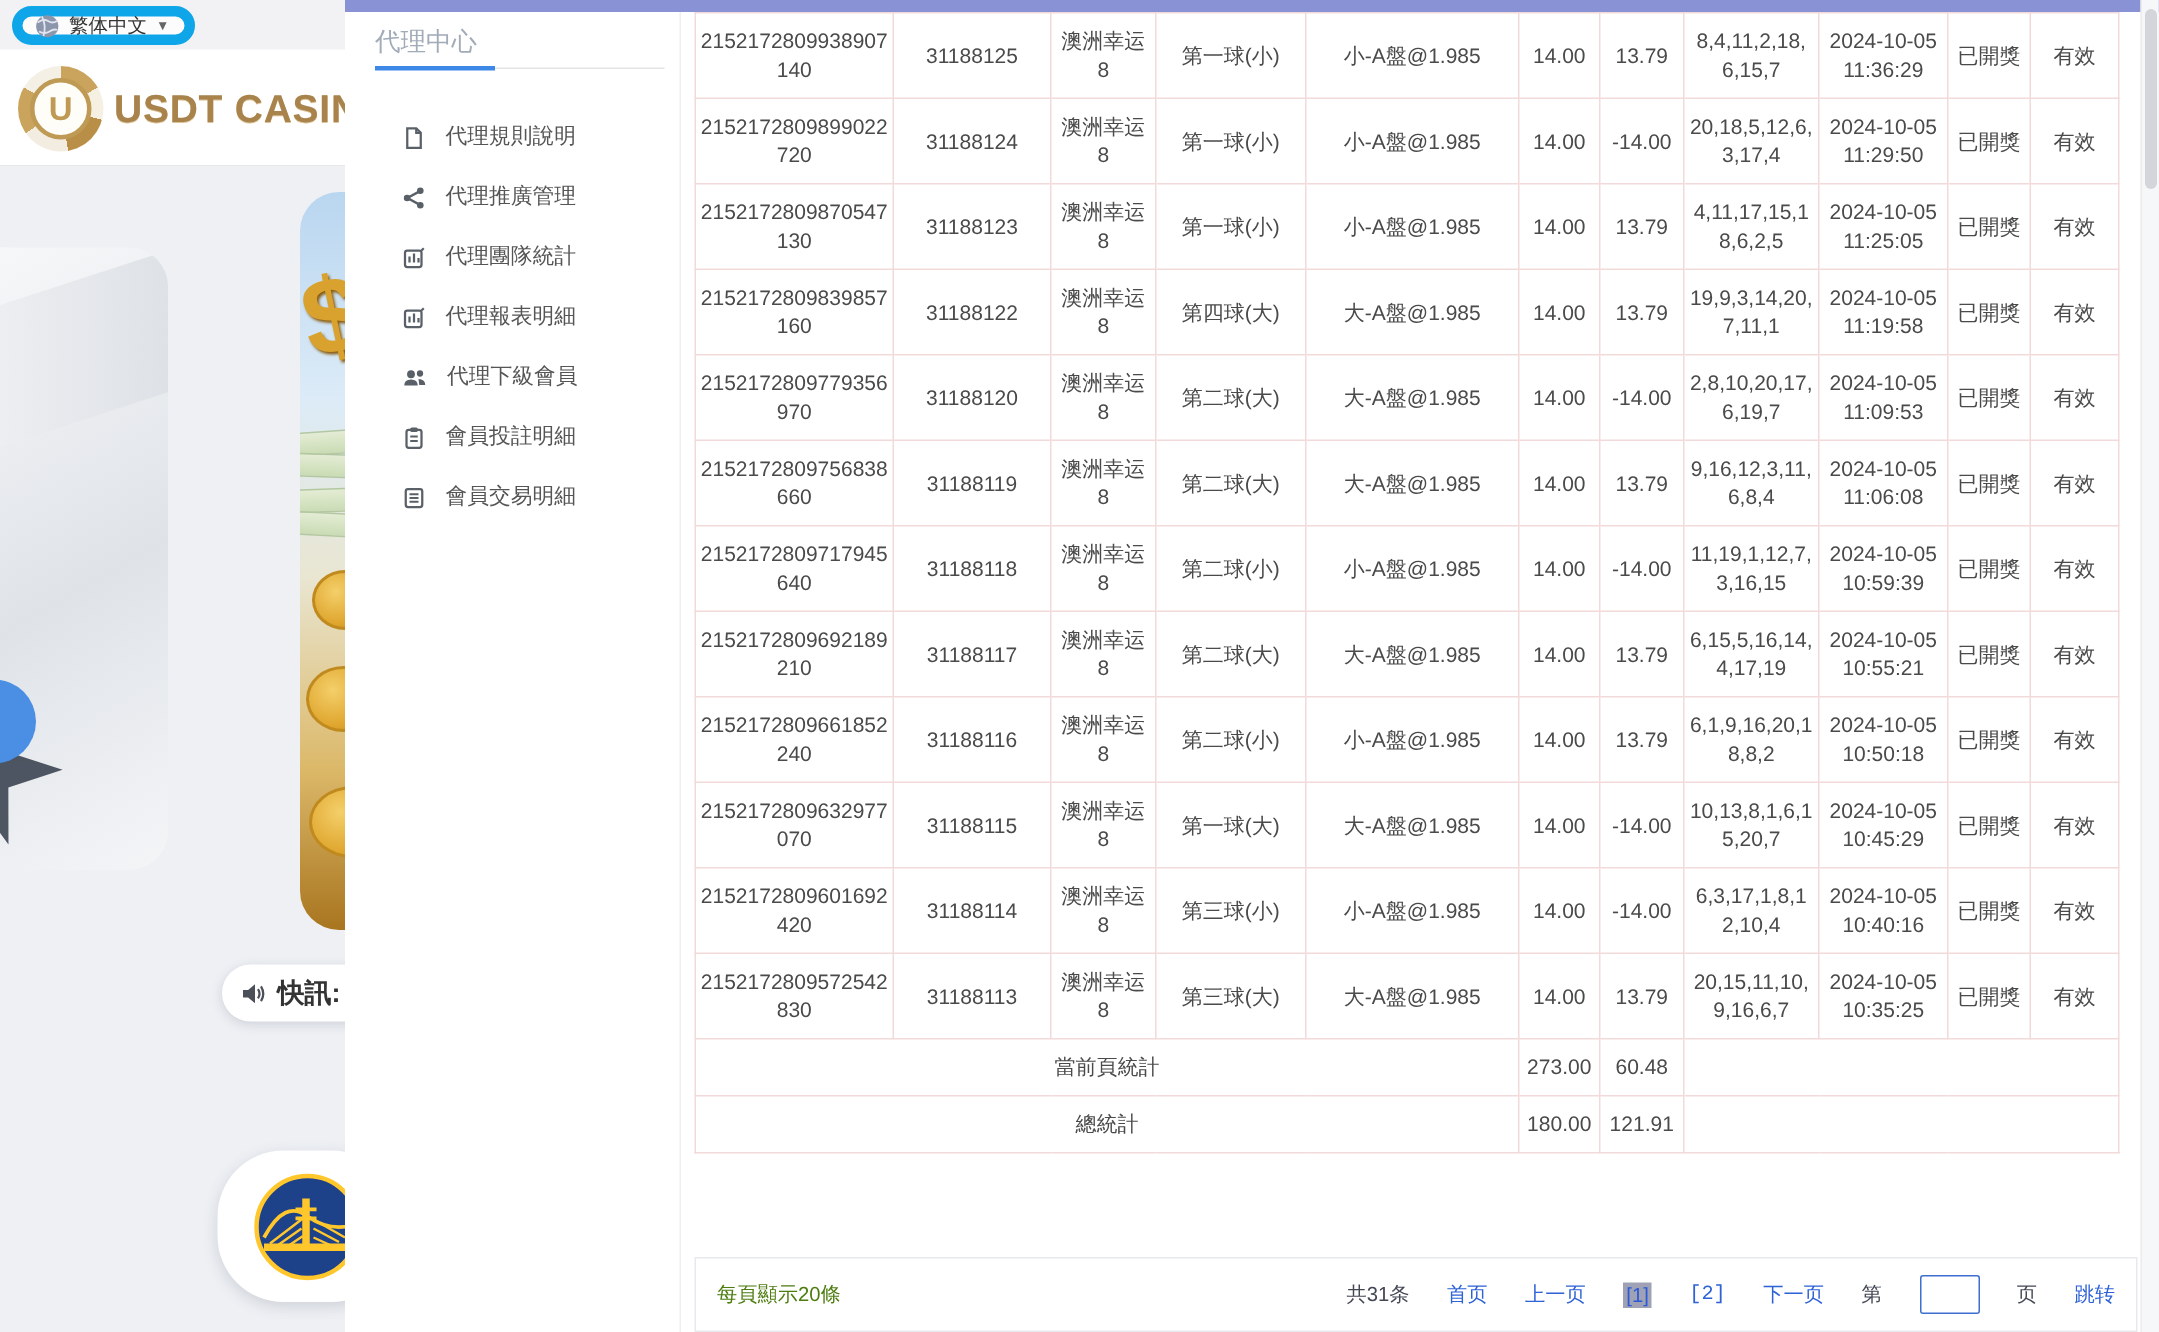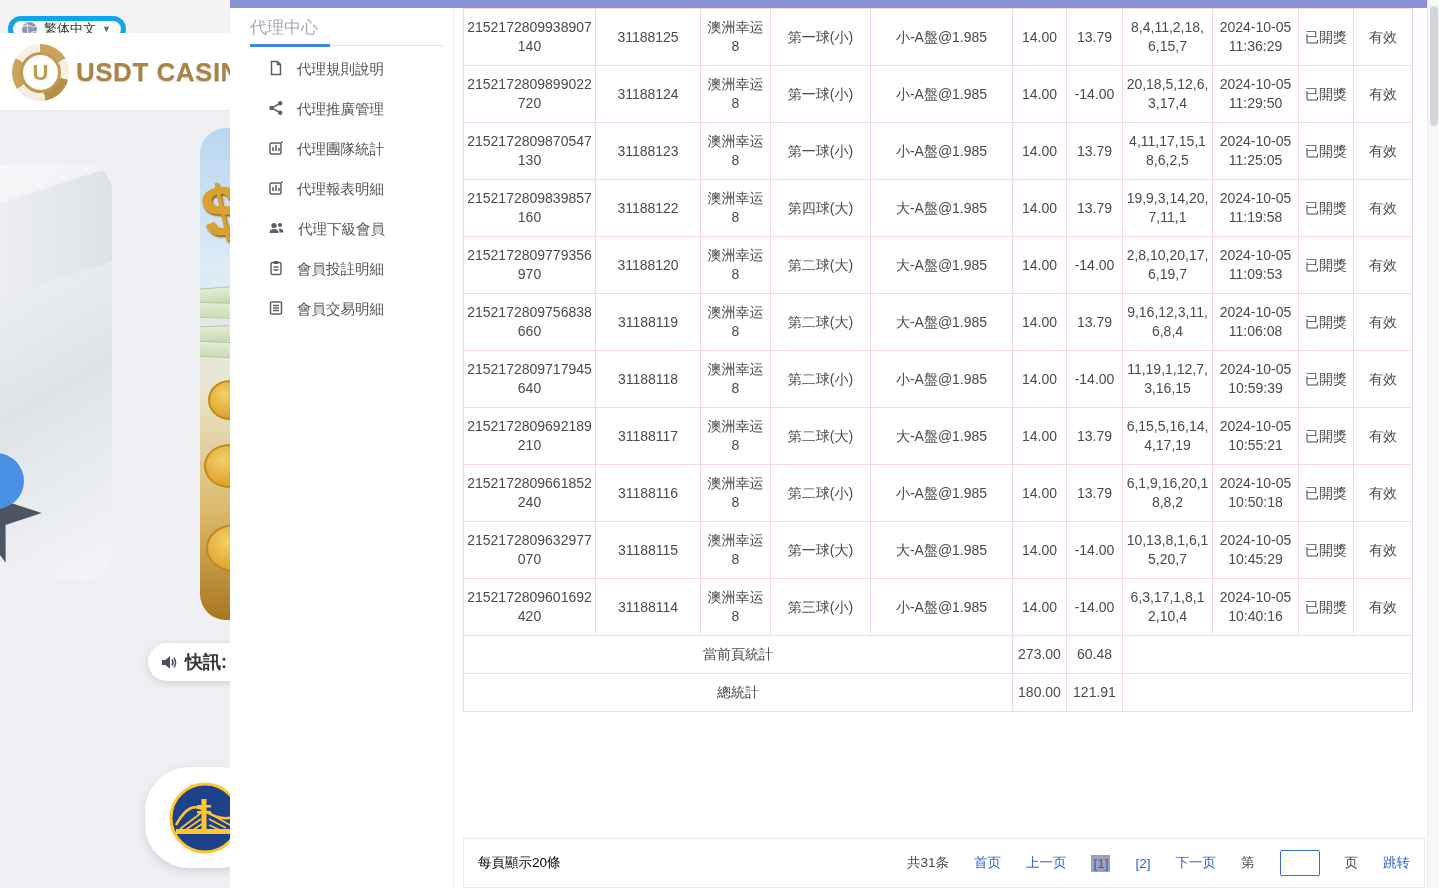--- a/index.html
+++ b/index.html
@@ -2,23 +2,23 @@
 <html><head>
 <meta charset="utf-8">
 <style>
   * { margin:0; padding:0; box-sizing:border-box; }
   html,body { width:1439px; height:888px; overflow:hidden;
     font-family:"Liberation Sans", sans-serif; background:#eef0f4; }
   #stage { position:relative; width:1439px; height:888px; }
 
   
   .topbar { position:absolute; left:0; top:0; width:230px; height:33px; background:#f2f2f4; z-index:1; }
-  .lang-pill { position:absolute; left:8px; top:16px; height:26px; padding:0 10px 0 8px;
+  .lang-pill { position:absolute; left:8px; top:4px; height:26px; padding:0 10px 0 8px;
     display:flex; align-items:center; gap:6px; background:#fcfcfd;
-    border:5px solid #0ea5e9; border-radius:14px; cursor:pointer; }
+    border:7px solid #0ea5e9; border-radius:14px; cursor:pointer; }
   .lang-pill span.txt { font-size:13px; color:#333; }
   .lang-pill .caret { font-size:9px; color:#666; }
 
   .logo-band { position:absolute; left:0; top:33px; width:230px; height:78px; background:#fff;
     border-bottom:1px solid #e7e7ea; z-index:1; }
   .emblem { position:absolute; left:12px; top:11px; width:57px; height:57px; border-radius:50%;
     background:conic-gradient(#caa45c 0 60deg,#f5f0e2 60deg 105deg,#b98f47 105deg 170deg,
       #f3ece0 170deg 235deg,#caa45c 235deg 300deg,#f5f0e6 300deg 360deg);
     display:flex; align-items:center; justify-content:center; }
   .emblem-inner { width:41px; height:41px; border-radius:50%; background:#fffdf7;
@@ -60,41 +60,41 @@
   
   .panel { position:absolute; left:230px; top:0; width:1209px; height:888px; background:#fff; z-index:2; }
   .purple-bar { position:absolute; left:0; top:0; width:1209px; height:8px; background:#8a92d6; }
 
   .sidebar { position:absolute; left:0; top:8px; width:223px; height:880px; background:#fff; }
   .sidebar-divider { position:absolute; left:223px; top:8px; width:1px; height:880px; background:#efefef; }
   .sb-title { position:absolute; left:20px; top:8px; font-size:17px; color:#a2abb8; }
   .sb-underline-blue { position:absolute; left:20px; top:36px; width:80px; height:3px; background:#3d87e6; }
   .sb-underline-gray { position:absolute; left:100px; top:37px; width:113px; height:1px; background:#e4e4e4; }
   .menu { position:absolute; left:0; top:52px; width:223px; }
-  .menu-item { height:40px; display:flex; align-items:flex-start; gap:13px; padding-left:38px; cursor:pointer; }
+  .menu-item { height:40px; display:flex; align-items:flex-end; gap:13px; padding-left:38px; cursor:pointer; }
   .menu-item svg { flex:0 0 auto; }
   .menu-item .lbl { font-size:14.5px; color:#555; white-space:nowrap; }
 
   
   .bet-table { position:absolute; left:233px; top:8px; border-collapse:collapse; table-layout:fixed; }
   .bet-table td { border:1px solid #f2dada; text-align:center; vertical-align:middle;
     font-size:14px; color:#4a4a4a; line-height:1.35; padding:2px 3px; word-break:break-all;
     background:#fff; }
   .bet-table tr.data-row { height:57px; }
   .bet-table tr.sum-row { height:38px; }
   .bet-table tr.sum-row td { word-break:normal; }
 
   
   .pagi-bar { position:absolute; left:233px; top:838px; width:962px; height:50px; background:#fff;
     border:1px solid #e7e9ec; display:flex; align-items:center; justify-content:space-between;
     padding:0 14px; }
-  .pagi-left { font-size:13.5px; color:#000000; }
+  .pagi-left { font-size:13.5px; color:#4d7c0f; }
   .pagi-right { display:flex; align-items:center; gap:25px; font-size:13.5px; }
   .pagi-total { color:#434854; }
-  .pagi-link { color:#2e63d6; cursor:pointer; text-decoration:none; }
+  .pagi-link { color:#2e63d6; cursor:pointer; text-decoration:none;font-family:Liberation Mono, monospace; }
   .pagi-current { color:#2b59d8; background:#9fa1b4; padding:1px 2px; cursor:pointer; }
   .pagi-plain { color:#434854; }
   .pagi-input { width:40px; height:26px; border:1.5px solid #3d6fd0; border-radius:2px;
     font-size:13px; text-align:center; outline:none; }
 
   
   .scrollbar { position:absolute; right:0; top:0; width:12px; height:888px; background:#f6f7f8;
     border-left:1px solid #ececee; z-index:3; }
   .scroll-thumb { position:absolute; left:2px; top:6px; width:8px; height:120px;
     background:#d4d5da; border-radius:4px; }
@@ -401,20 +401,33 @@
         <td>第三球(小)</td>
         <td>小-A盤@1.985</td>
         <td>14.00</td>
         <td>-14.00</td>
         <td>6,3,17,1,8,12,10,4</td>
         <td>2024-10-05 10:40:16</td>
         <td>已開獎</td>
         <td>有效</td>
       </tr>
 
+      <tr class="data-row">
+        <td>2152172809572542830</td>
+        <td>31188113</td>
+        <td>澳洲幸运8</td>
+        <td>第三球(大)</td>
+        <td>大-A盤@1.985</td>
+        <td>14.00</td>
+        <td>13.79</td>
+        <td>20,15,11,10,9,16,6,7</td>
+        <td>2024-10-05 10:35:25</td>
+        <td>已開獎</td>
+        <td>有效</td>
+      </tr>
     </tbody>
       <tbody>
         <tr class="sum-row">
           <td colspan="5">當前頁統計</td>
           <td>273.00</td>
           <td>60.48</td>
           <td colspan="4"></td>
         </tr>
         <tr class="sum-row">
           <td colspan="5">總統計</td>

